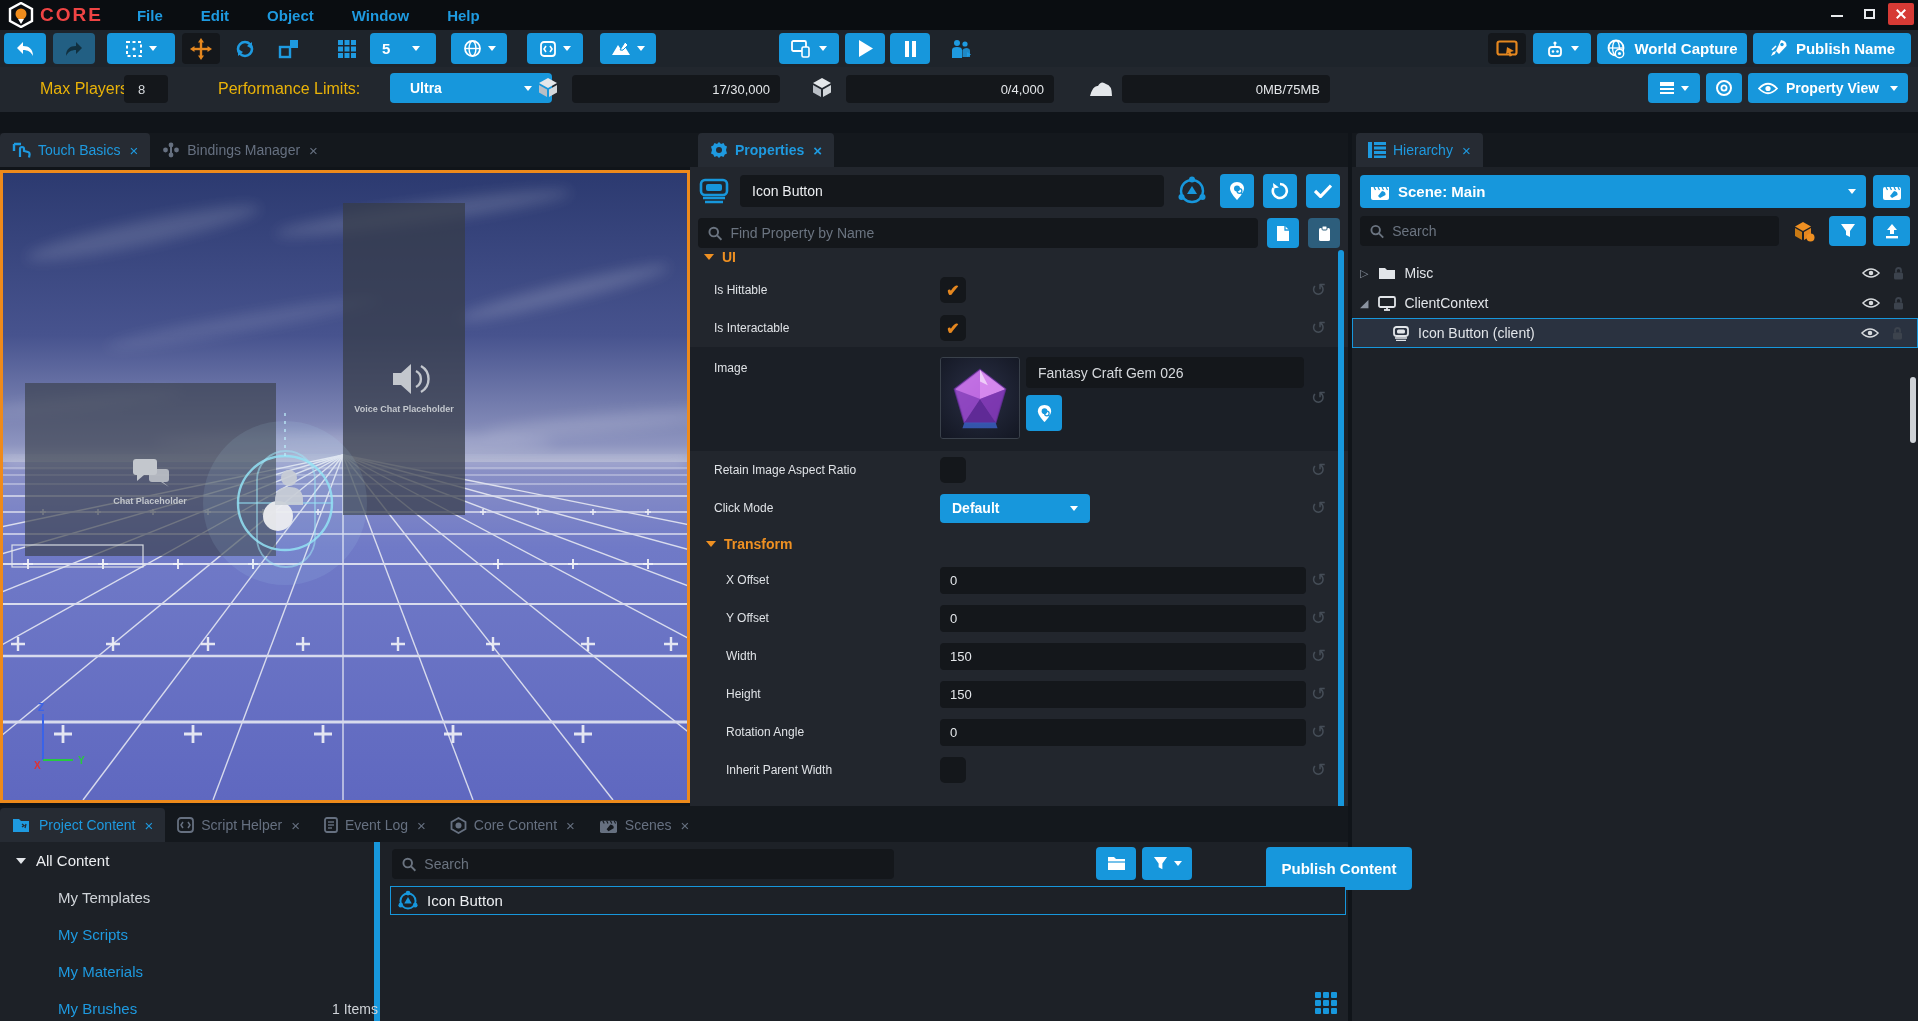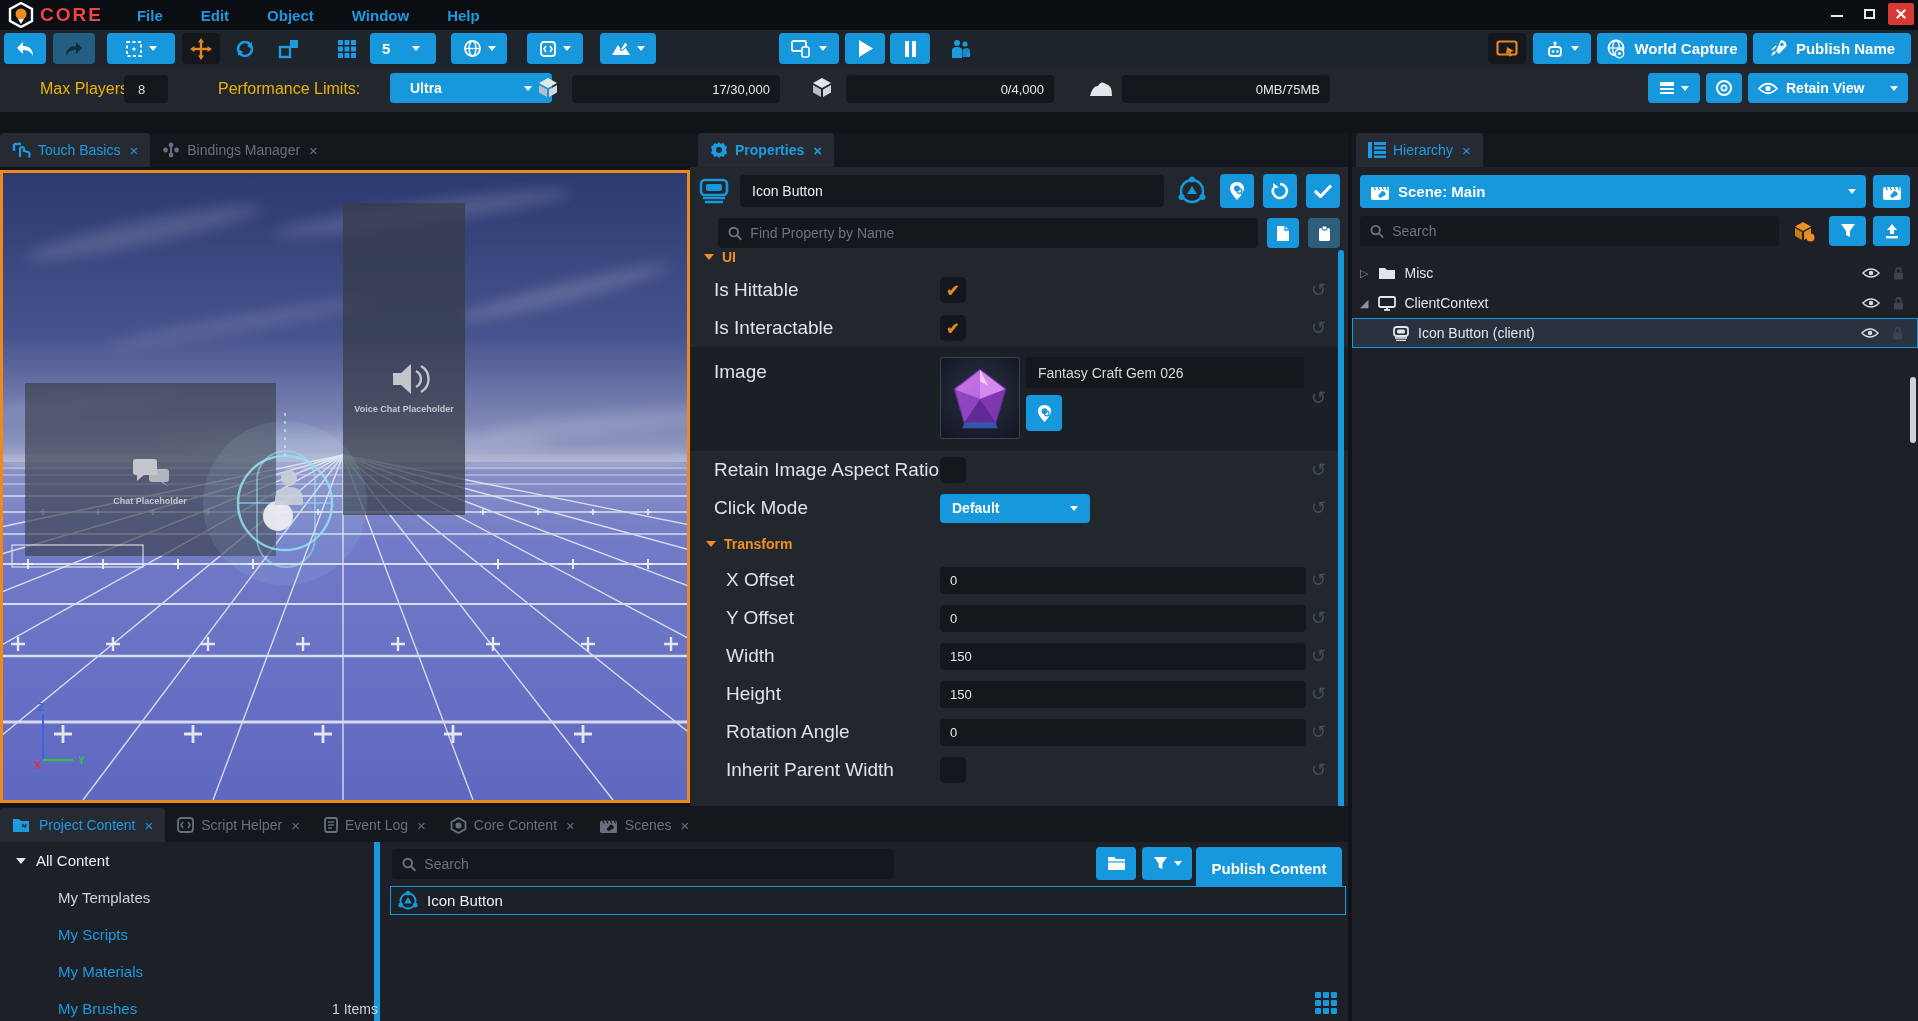--- a/index.html
+++ b/index.html
@@ -44,21 +44,21 @@
   .tab.active { background:#262b33; color:#1e9ae0; border-radius:4px 4px 0 0; }
   .tab .x { font-size:15px; margin-left:2px; }
   .tab.active .x { color:#1e9ae0; }
 
   
   .viewport { position:absolute; left:0; top:37px; width:690px; height:633px; border:3px solid #ee8a1b; background:#6a73c6; }
 
   
   .props-content { position:absolute; left:0; top:34px; right:0; bottom:0; background:#22262d; overflow:hidden; }
   .prow { position:relative; display:flex; align-items:center; height:38px; padding-left:24px; }
-  .prow .plabel { font-size:19px; color:#dfe2e6; }
+  .prow .plabel { font-size:12px; color:#dfe2e6; }
   .prow .ctl { position:absolute; left:250px; }
   .reset { position:absolute; right:22px; color:#454d57; font-size:18px; line-height:1; }
   .checkbox { width:26px; height:26px; background:#14171b; border-radius:5px; display:flex; align-items:center; justify-content:center; color:#e5871f; font-size:16px; font-weight:bold; }
   .pfield { background:#14171b; border-radius:4px; height:27px; width:366px; display:flex; align-items:center; padding-left:10px; font-size:13px; color:#e4e7ea; }
   .section { color:#ef9022; font-weight:bold; font-size:14px; display:flex; align-items:center; gap:8px; }
   .tri-dn { width:0; height:0; border-left:5px solid transparent; border-right:5px solid transparent; border-top:6px solid #ef9022; }
   .search-box { background:#14171b; border-radius:4px; display:flex; align-items:center; gap:8px; padding:0 10px; }
   .search-box input { background:transparent; border:none; outline:none; color:#c7ccd2; font-size:14px; font-family:"Liberation Sans",sans-serif; width:100%; }
   .search-box input::placeholder { color:#6b7480; }
 
@@ -305,21 +305,21 @@
       <svg width="18" height="18" viewBox="0 0 18 18">
         <circle cx="9" cy="9" r="7" fill="none" stroke="#fff" stroke-width="2"></circle>
           <circle cx="9" cy="9" r="2.6" fill="none" stroke="#fff" stroke-width="1.8"></circle>
       </svg>
     </div>
     <div class="dd-blue abs" style="left:1748px;top:6px;width:160px;height:30px;padding:0 10px;gap:8px;">
       <svg width="20" height="13" viewBox="0 0 20 13">
         <path d="M1,6.5 Q10,-3 19,6.5 Q10,16 1,6.5Z" fill="none" stroke="#fff" stroke-width="1.8"></path>
           <circle cx="10" cy="6.5" r="2.6" fill="#fff"></circle>
       </svg>
-      <span>Retain View</span>
+      <span>Property View</span>
       <span class="caret" style="margin-left:auto;"></span>
     </div>
   </div>
 
   <div class="panel" style="left:0;top:133px;width:690px;height:673px;">
     <div class="tabbar">
       <div class="tab active">
         <svg width="19" height="16" viewBox="0 0 19 16">
           <path d="M2,2 L9,2 M2,2 L2,9" stroke="#1e9ae0" stroke-width="2.4" fill="none"></path>
           <path d="M8,15 L8,7 Q8,5 10,5 Q12,5 12,7 L12,9 L16,10 Q18,10.5 17.5,13 L17,15.5" fill="none" stroke="#1e9ae0" stroke-width="2.2"></path>
@@ -530,21 +530,21 @@
           </svg>
         </div>
         <div class="tbtn blue" style="position:static;width:34px;height:34px;margin-left:9px;">
           <svg width="18" height="14" viewBox="0 0 18 14">
             <path d="M1,7 L6.5,12.5 L17,1.5" fill="none" stroke="#fff" stroke-width="3.2"></path>
           </svg>
         </div>
       </div>
 
       <div class="row" style="height:36px;padding:0 8px;gap:9px;">
-        <div class="search-box" style="flex:1;height:30px;margin-left:20px;">
+        <div class="search-box" style="flex:1;height:30px;">
           <svg width="15" height="15" viewBox="0 0 15 15">
             <circle cx="6" cy="6" r="4.5" fill="none" stroke="#6b7480" stroke-width="2"></circle>
               <line x1="9.5" y1="9.5" x2="14" y2="14" stroke="#6b7480" stroke-width="2"></line>
           </svg>
           <input type="text" placeholder="Find Property by Name" style="">
         </div>
         <div class="tbtn blue" style="position:static;width:32px;height:30px;">
           <svg width="14" height="17" viewBox="0 0 14 17">
             <path d="M1,1 L9,1 L13,5 L13,16 L1,16 Z" fill="#fff"></path>
               <path d="M9,1 L9,5 L13,5" fill="none" stroke="#1797dc" stroke-width="1.3"></path>
@@ -905,21 +905,21 @@
           <path d="M1,1 L7,1 L9,3 L18,3 L18,14 L1,14Z" fill="#fff"></path>
             <path d="M1,6 L18,6" stroke="#1797dc" stroke-width="1.2"></path>
         </svg>
       </div>
       <div class="tbtn blue abs" style="left:1142px;top:5px;width:50px;height:33px;">
         <svg width="15" height="15" viewBox="0 0 16 16">
           <path d="M1,1 L15,1 L10,8 L10,14 L6,12 L6,8 Z" fill="#fff"></path>
         </svg>
           <span class="caret"></span>
       </div>
-      <div class="tbtn blue abs" style="left:1196px;top:5px;width:146px;height:43px;">
+      <div class="tbtn blue abs" style="left:1266px;top:5px;width:146px;height:43px;">
         <span style="font-weight:bold;font-size:15px;color:#fff;">Publish Content</span>
       </div>
 
       <div class="abs row" style="left:390px;top:44px;width:956px;height:29px;border:1px solid #1797dc;background:#1d2127;gap:8px;padding-left:6px;">
         <svg width="22" height="22" viewBox="0 0 32 32">
           <circle cx="16" cy="16" r="11" fill="none" stroke="#1797dc" stroke-width="2.8"></circle>
           <circle cx="16" cy="4.5" r="3.4" fill="#1797dc"></circle>
             <circle cx="5.5" cy="22" r="3.4" fill="#1797dc"></circle>
             <circle cx="26.5" cy="22" r="3.4" fill="#1797dc"></circle>
           <path d="M16,10 L21.5,19.5 L10.5,19.5 Z" fill="#1797dc"></path>

